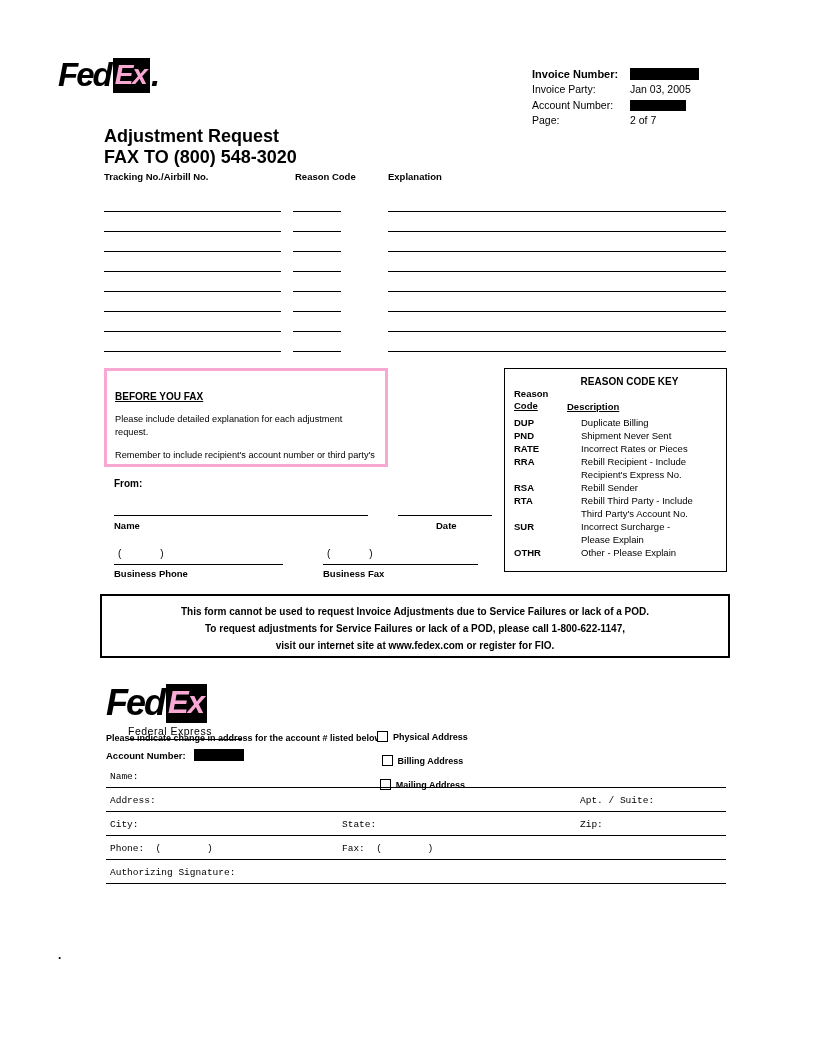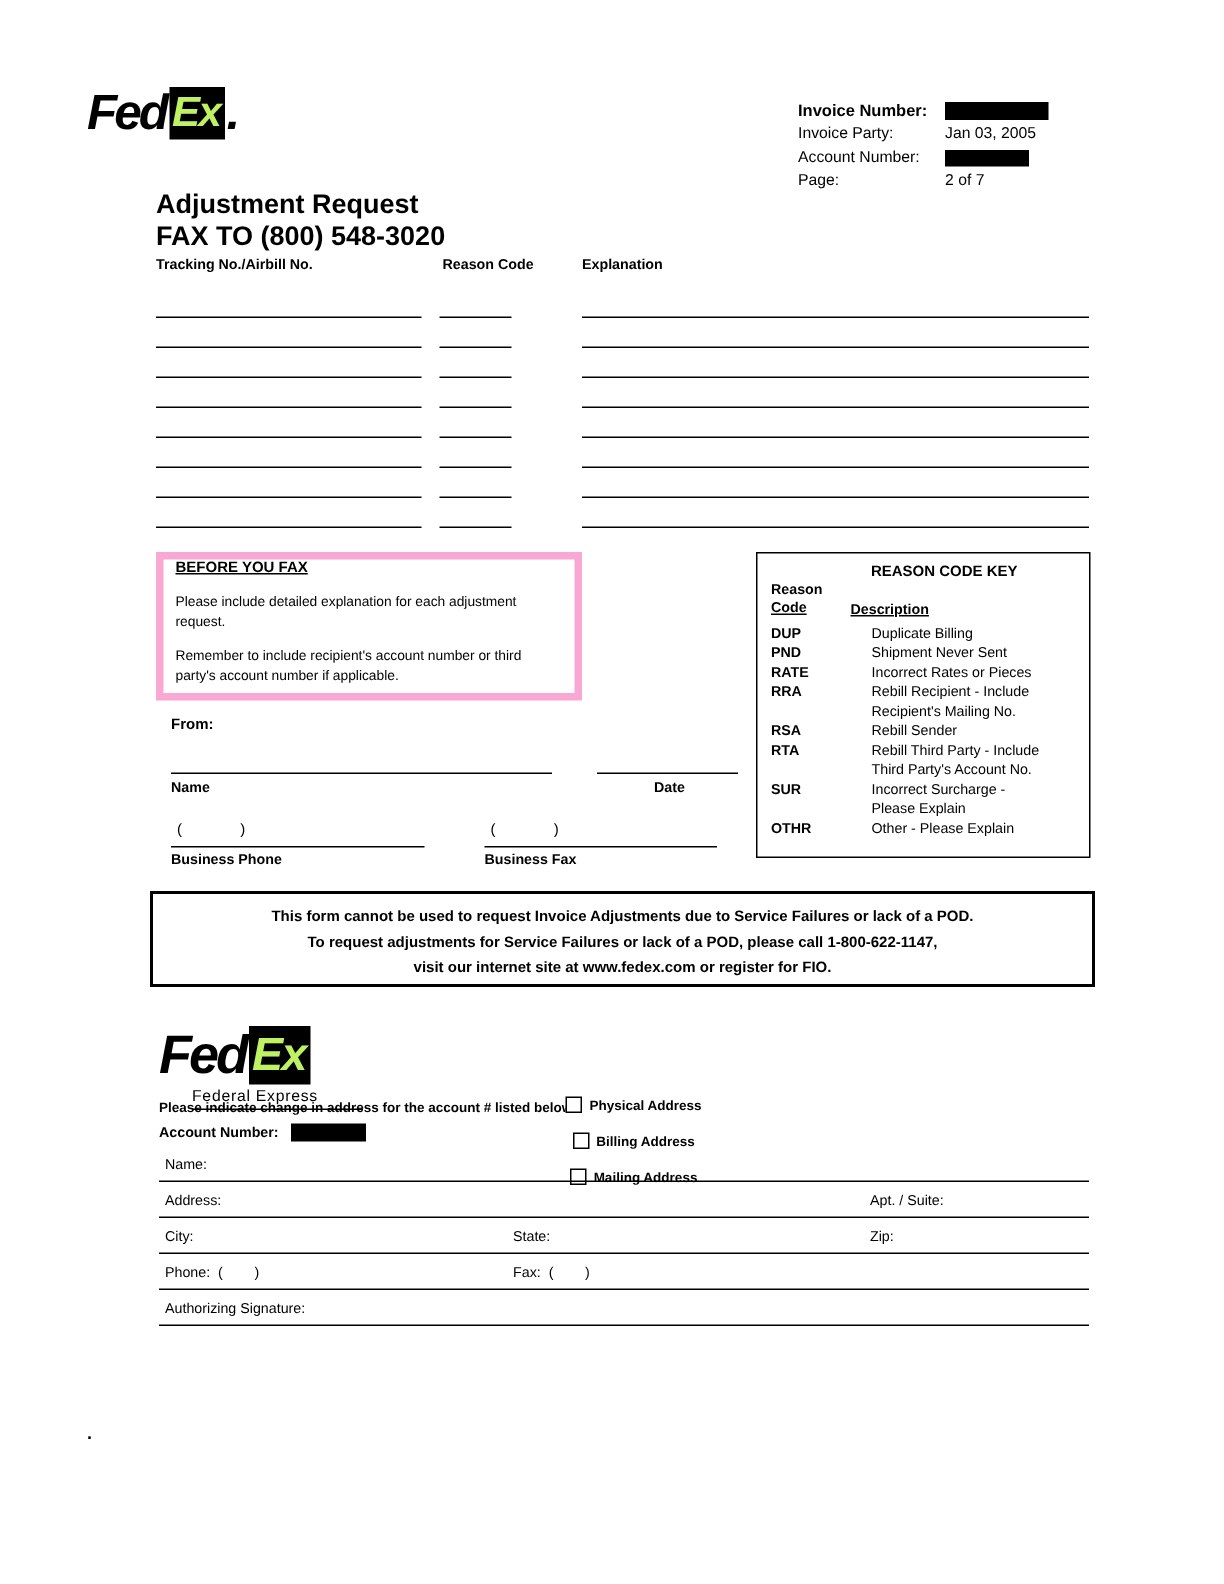--- a/index.html
+++ b/index.html
@@ -16,21 +16,21 @@
   }
   .abs { position: absolute; }
   .bold { font-weight: bold; }
   .u { text-decoration: underline; }
   .pre { white-space: pre; }
   .redact { background: #000; display: inline-block; }
 
   
   .fedex-logo { display: flex; align-items: center; font-style: italic; font-weight: bold; }
   .fedex-fed { font-size: 33px; letter-spacing: -2px; padding-right: 2px; }
-  .fedex-ex  { font-size: 28px; background: #000; color: #bef264; padding: 1px 3px 2px 2px; letter-spacing: -1px; }
+  .fedex-ex  { font-size: 28px; background: #000; color: #f9a8d4; padding: 1px 3px 2px 2px; letter-spacing: -1px; }
   .fedex-dot { font-size: 33px; margin-left: 1px; }
 
   
   .inv-block { left: 532px; top: 64px; width: 215px; font-size: 10.5px; }
   .inv-row { display: flex; align-items: flex-end; height: 15.5px; }
   .inv-label { width: 98px; }
   .inv-row.first { font-weight: bold; font-size: 11px; }
 
   
   .title-block { left: 104px; top: 126px; width: 622px; text-align: left; }
@@ -40,21 +40,21 @@
   .th { font-size: 9.5px; font-weight: bold; }
   .track-rows { left: 104px; top: 192px; width: 622px; }
   .track-row { position: relative; height: 20px; }
   .track-row .l1 { position: absolute; left: 0;     bottom: 0; width: 177px; border-bottom: 1px solid #000; }
   .track-row .l2 { position: absolute; left: 189px; bottom: 0; width: 48px;  border-bottom: 1px solid #000; }
   .track-row .l3 { position: absolute; left: 284px; bottom: 0; width: 338px; border-bottom: 1px solid #000; }
 
   
   .before-box {
     left: 104px; top: 368px; width: 284px; height: 99px;
-    border: 5px solid #f9a8d4; padding: 0 8px; font-size: 9.2px; overflow: hidden;
+    border: 3px solid #f9a8d4; padding: 20px 8px; font-size: 9.2px; overflow: hidden;
   }
   .before-box .heading { font-size: 10px; font-weight: bold; text-decoration: underline; }
   .before-box p { margin-top: 11px; line-height: 12.5px; }
 
   
   .from-label { left: 114px; top: 478px; font-size: 10px; }
   .write-line { border-bottom: 1px solid #000; }
   .name-line  { left: 114px; top: 500px; width: 254px; height: 16px; }
   .date-line  { left: 398px; top: 500px; width: 94px;  height: 16px; }
   .small-label { font-size: 9.5px; font-weight: bold; }
@@ -88,21 +88,21 @@
     border-bottom: 1px solid #000; padding-bottom: 2px; width: 114px; margin-left: 22px;
   }
 
   
   .instruction { left: 106px; top: 733px; font-size: 9px; font-weight: bold; }
   .cb-group { left: 377px; top: 731px; display: flex; gap: 13px; align-items: center; flex-direction: column; }
   .cb-item { display: flex; align-items: center; font-size: 9px; font-weight: bold; }
   .cb-box { width: 11px; height: 11px; border: 1px solid #000; margin-right: 5px; background: #fff; }
   .acct-row { left: 106px; top: 749px; font-size: 9.5px; font-weight: bold; display: flex; align-items: center; }
   .field-row { position: absolute; left: 106px; width: 620px; height: 20px; border-bottom: 1px solid #000; font-size: 9.5px; }
-  .field-row span { position: absolute; top: 3px; }
+  .field-row span { position: absolute; top: 3px; font-family: Liberation Mono, monospace; }
 
   .footer-dot { left: 58px; top: 948px; font-size: 12px; font-weight: bold; }
 </style>
 </head>
 <body>
 
 <div class="page">
 
   <div class="abs fedex-logo" style="left:58px; top:56px;">
     <span class="fedex-fed">Fed</span>
@@ -232,21 +232,21 @@
     <span class="rck-code">RATE</span>
     <span class="rck-desc">
             <div>Incorrect Rates or Pieces</div>
           </span>
   </div>
 
   <div class="rck-row">
     <span class="rck-code">RRA</span>
     <span class="rck-desc">
             <div>Rebill Recipient - Include</div>
-            <div>Recipient's Mailing No.</div>
+            <div>Recipient's Express No.</div>
           </span>
   </div>
 
   <div class="rck-row">
     <span class="rck-code">RSA</span>
     <span class="rck-desc">
             <div>Rebill Sender</div>
           </span>
   </div>
 

